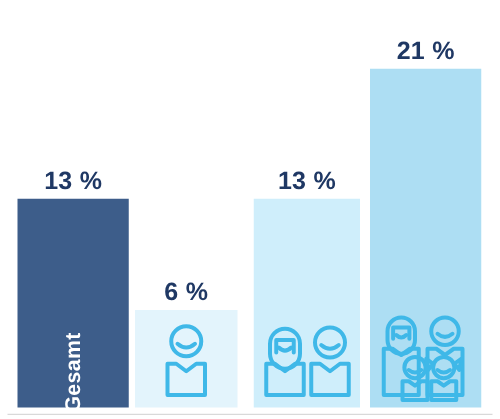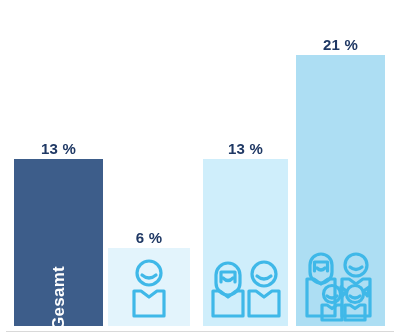--- a/index.html
+++ b/index.html
@@ -46,21 +46,21 @@
     left: 0;
     bottom: 0;
     width: 100%;
   }
   .bar-label {
     position: absolute;
     left: 50%;
     transform: translateX(-50%);
     white-space: nowrap;
     font-weight: bold;
-    font-size: 15px;
+    font-size: 20px;
     color: #1f3864;
     letter-spacing: 0.2px;
   }
   .vert-label {
     position: absolute;
     left: 50%;
     bottom: 18px;
     transform: translateX(-50%) rotate(-90deg);
     transform-origin: center center;
     white-space: nowrap;

